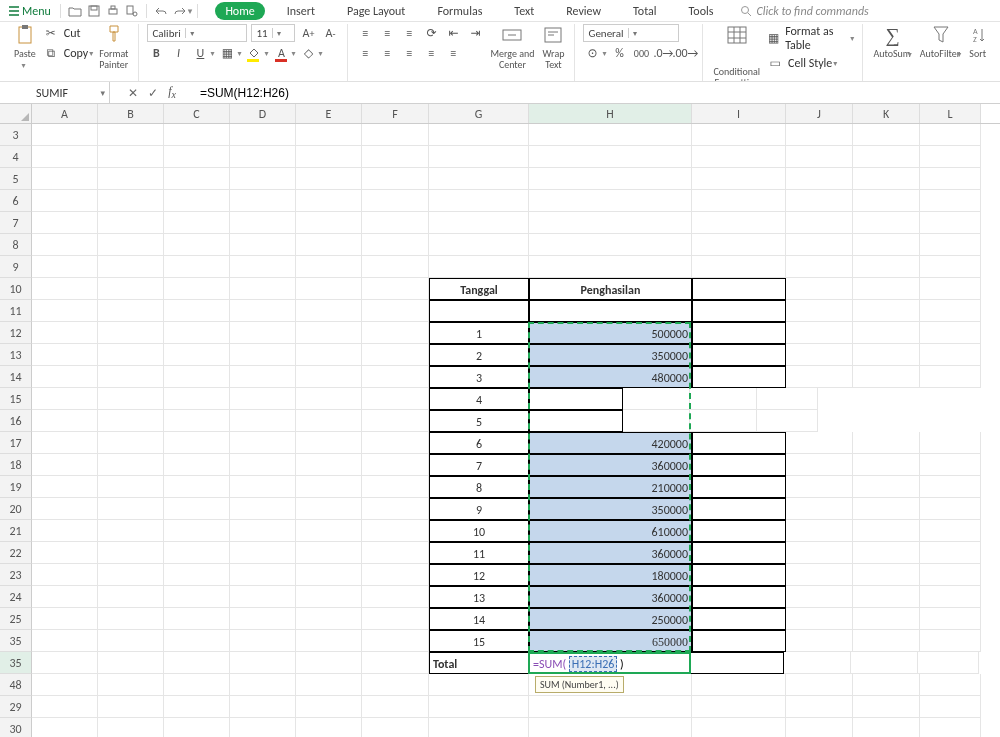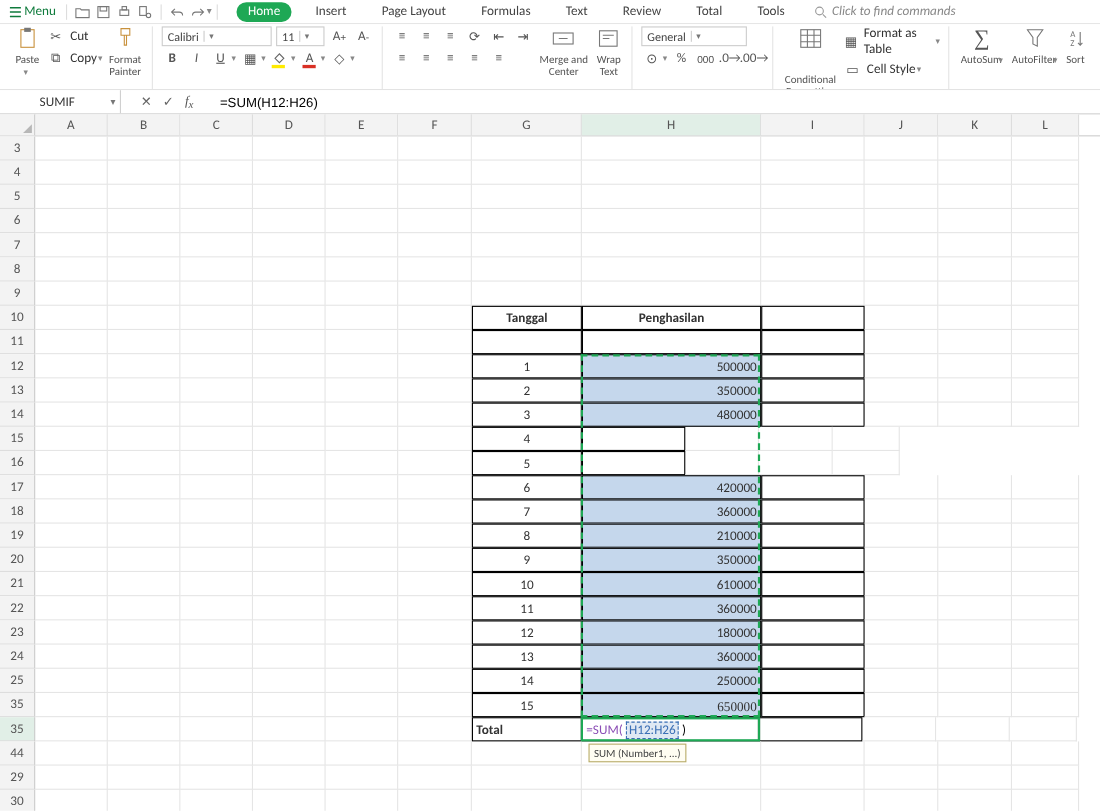--- a/index.html
+++ b/index.html
@@ -736,21 +736,21 @@
         <div class="cell col-E" style="width: 66px;"></div>
         <div class="cell col-F" style="width: 67px;"></div>
         <div class="cell col-G tbl" style="width: 100px; font-weight: bold;">Total</div>
         <div class="cell col-H tbl edit-text" style="width: 161px;"><span class="fn">=SUM(</span> <span class="ref">H12:H26</span> )</div>
         <div class="cell col-I tbl" style="width: 94px;"></div>
         <div class="cell col-J" style="width: 67px;"></div>
         <div class="cell col-K" style="width: 67px;"></div>
         <div class="cell col-L" style="width: 61px;"></div>
       </div>
       <div class="row">
-        <div class="rh">44</div>
+        <div class="rh">48</div>
         <div class="cell col-A" style="width: 66px;"></div>
         <div class="cell col-B" style="width: 66px;"></div>
         <div class="cell col-C" style="width: 66px;"></div>
         <div class="cell col-D" style="width: 66px;"></div>
         <div class="cell col-E" style="width: 66px;"></div>
         <div class="cell col-F" style="width: 67px;"></div>
         <div class="cell col-G" style="width: 100px;"></div>
         <div class="cell col-H" style="width: 163px;"></div>
         <div class="cell col-I" style="width: 94px;"></div>
         <div class="cell col-J" style="width: 67px;"></div>

